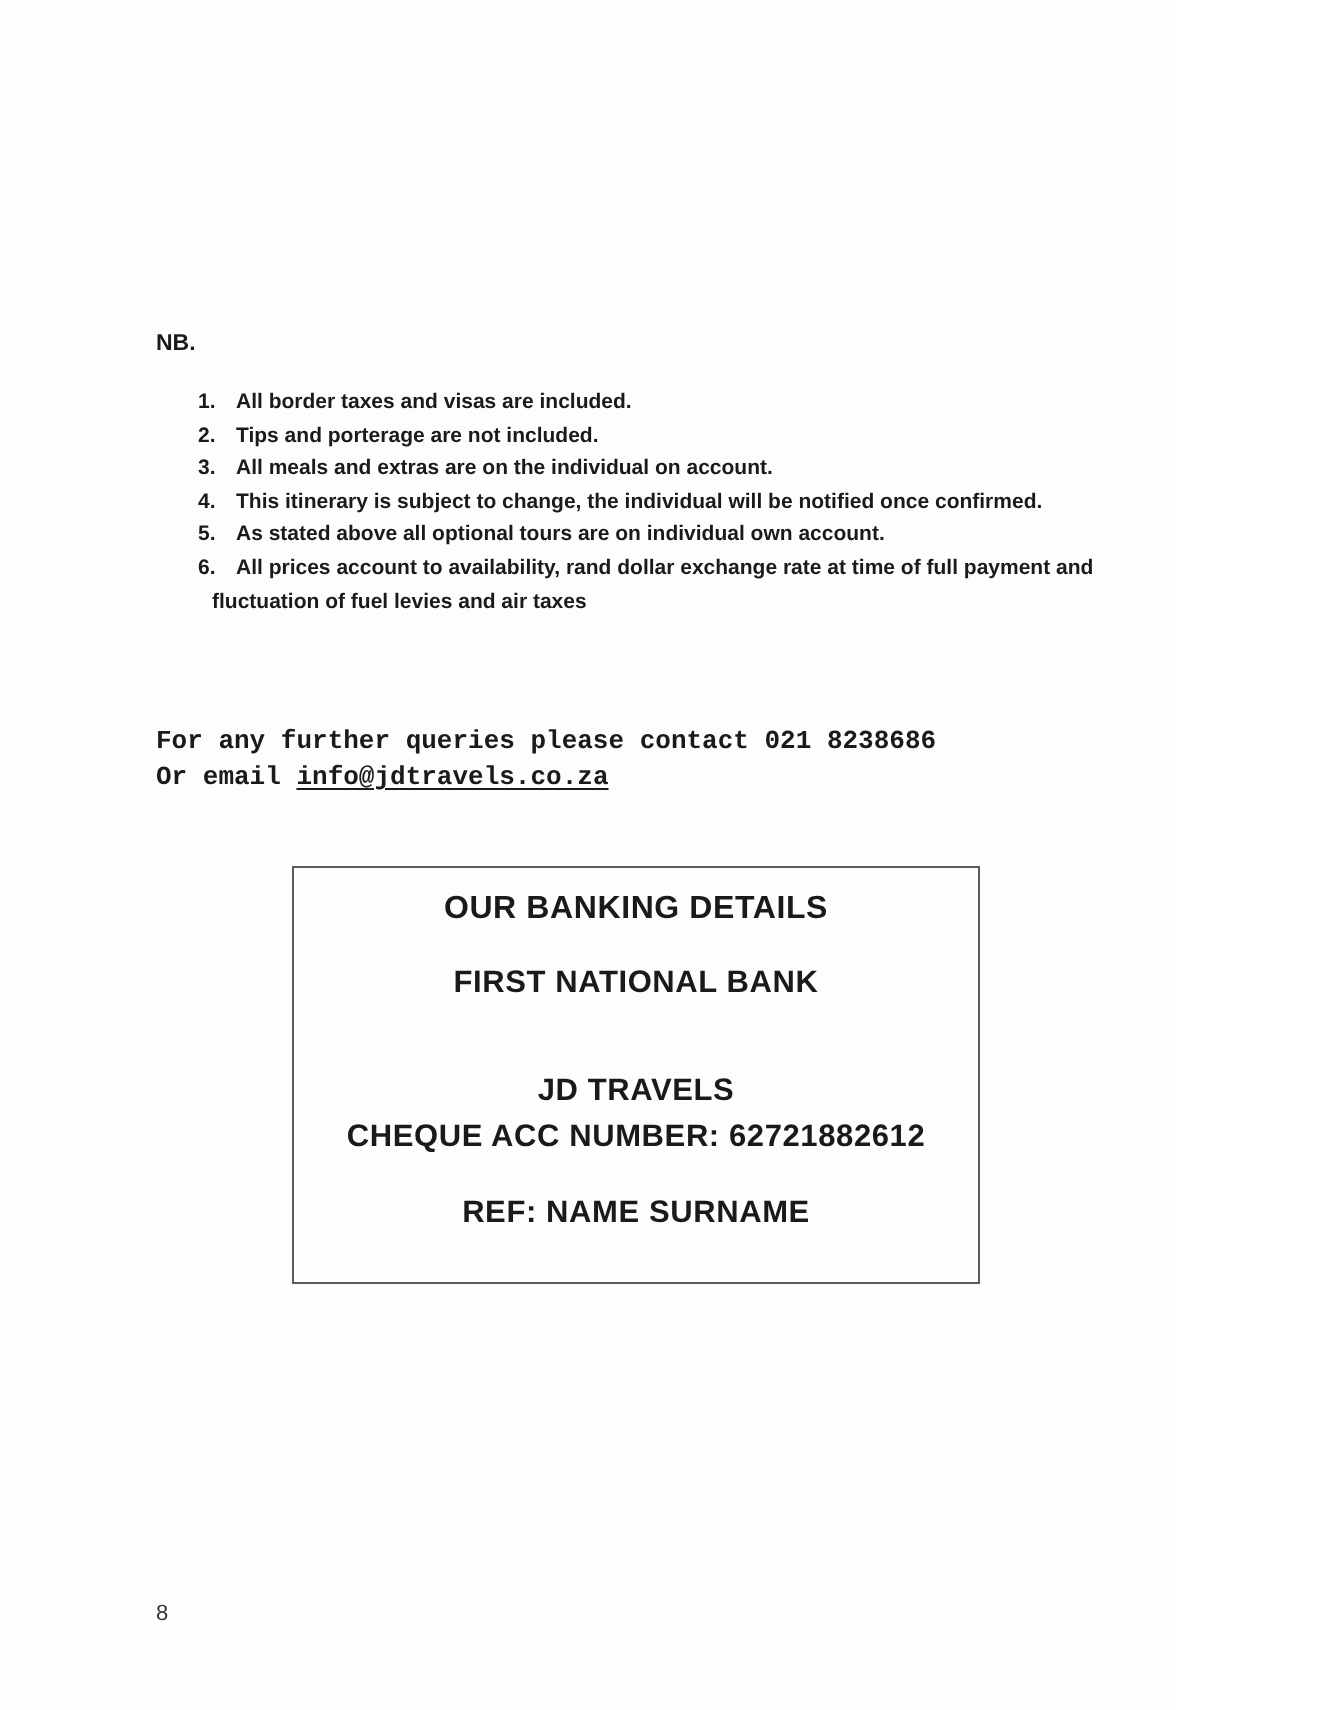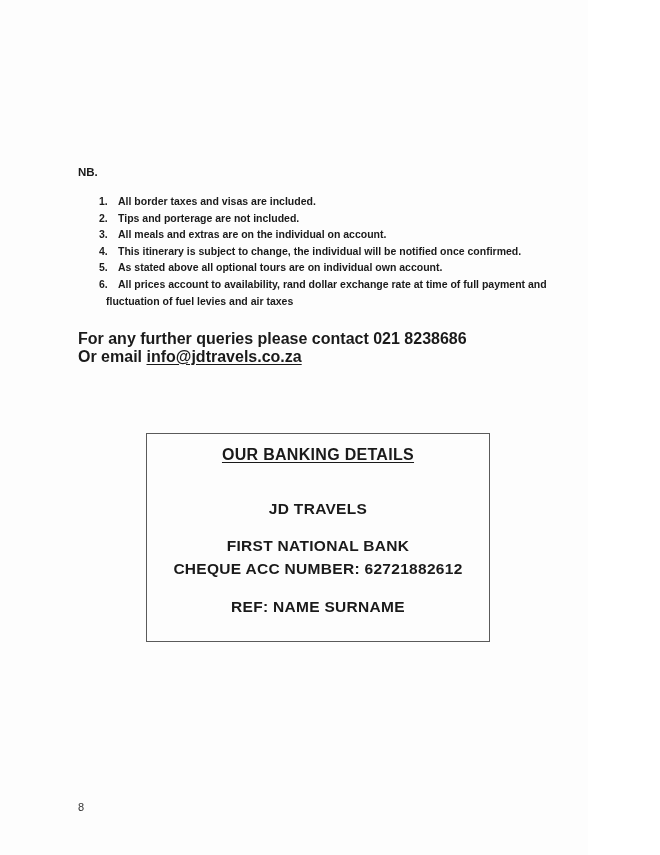--- a/index.html
+++ b/index.html
@@ -39,24 +39,25 @@
   }
   .note-row { display: flex; }
   .note-num { flex: 0 0 19px; width: 19px; }
   .note-text { flex: 1; }
   .note-cont { margin-left: 7px; }
 
   
   .contact-block {
     position: absolute;
     left: 78px;
-    top: 330px;
-    font-size: 16px;
+    top: 362px;
+    font-size: 13px;
     font-weight: bold;
     line-height: 18px;
+    font-family: Liberation Mono, monospace;
   }
   .email-link {
     color: inherit;
     text-decoration: underline;
     text-underline-offset: 2px;
     cursor: pointer;
   }
 
   
   .bank-box {
@@ -69,21 +70,20 @@
     border: 1px solid #5a5a5a;
     background: #fdfdfd;
     text-align: center;
     font-weight: bold;
     letter-spacing: 0.3px;
   }
   .bank-title {
     margin-top: 10px;
     font-size: 16px;
     line-height: 22px;
-    text-decoration: underline;
     text-underline-offset: 2px;
   }
   .bank-line {
     font-size: 15.5px;
     line-height: 22px;
   }
   .bank-company { margin-top: 32px; }
   .bank-name    { margin-top: 15px; }
   .bank-account { margin-top: 1px; }
   .bank-ref     { margin-top: 16px; }
@@ -135,21 +135,21 @@
 
   <div class="contact-block">
     <div>For any further queries please contact 021 8238686</div>
     <div>
       <span>Or email </span><a class="email-link">info@jdtravels.co.za</a>
     </div>
   </div>
 
   <div class="bank-box">
     <div class="bank-title">OUR BANKING DETAILS</div>
+    <div class="bank-line bank-name">FIRST NATIONAL BANK</div>
     <div class="bank-line bank-company">JD TRAVELS</div>
-    <div class="bank-line bank-name">FIRST NATIONAL BANK</div>
     <div class="bank-line bank-account">CHEQUE ACC NUMBER: 62721882612</div>
     <div class="bank-line bank-ref">REF: NAME SURNAME</div>
   </div>
 
   <div class="page-number">8</div>
 
 </div>
 
 </body></html>

